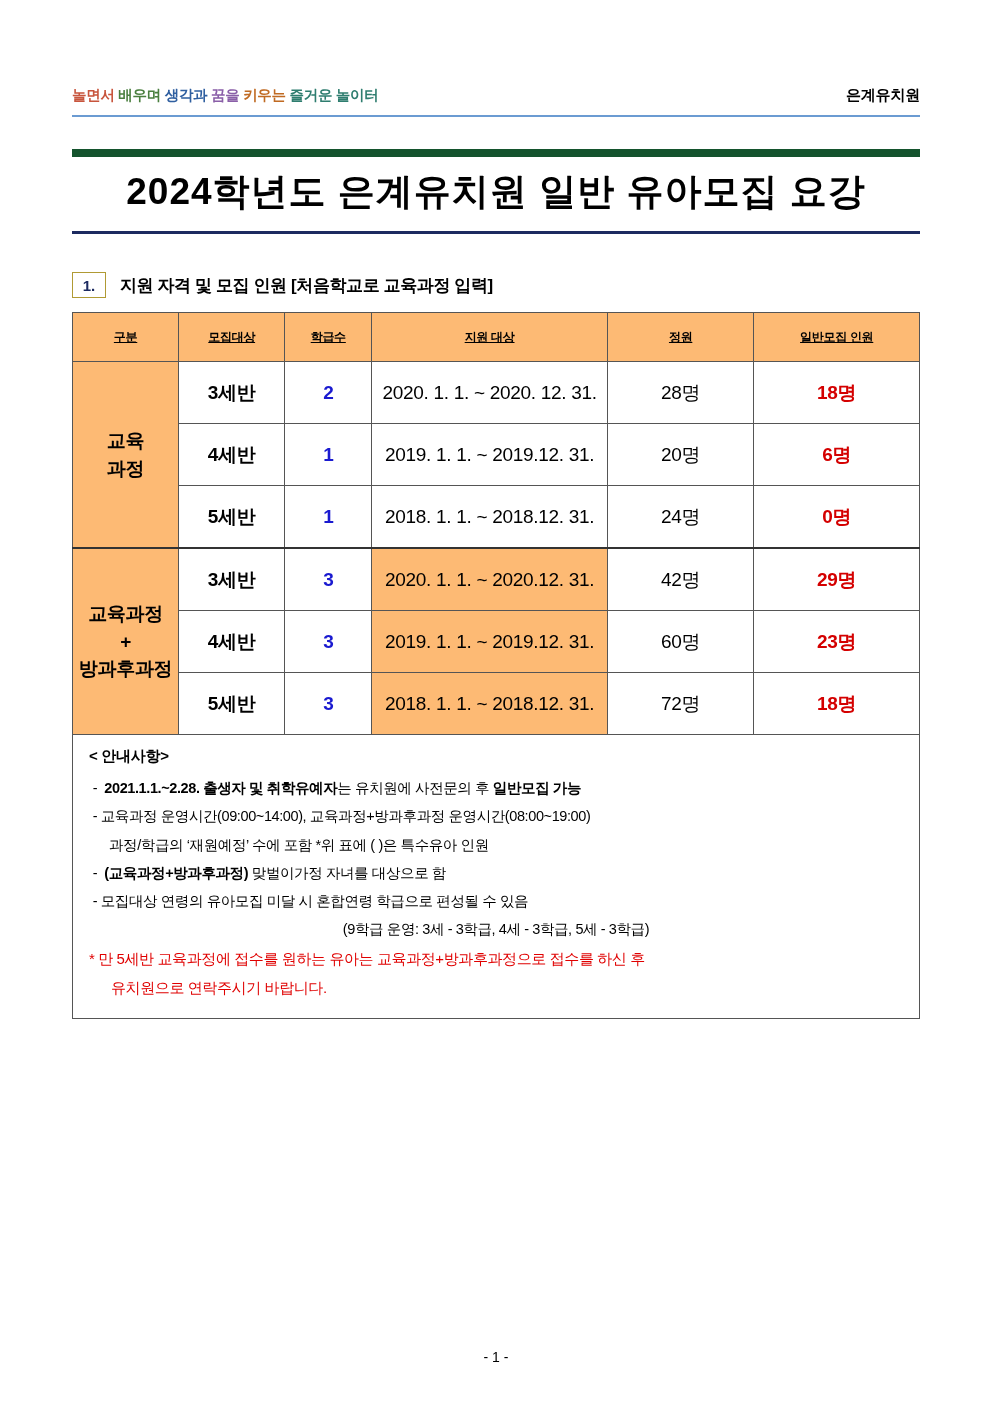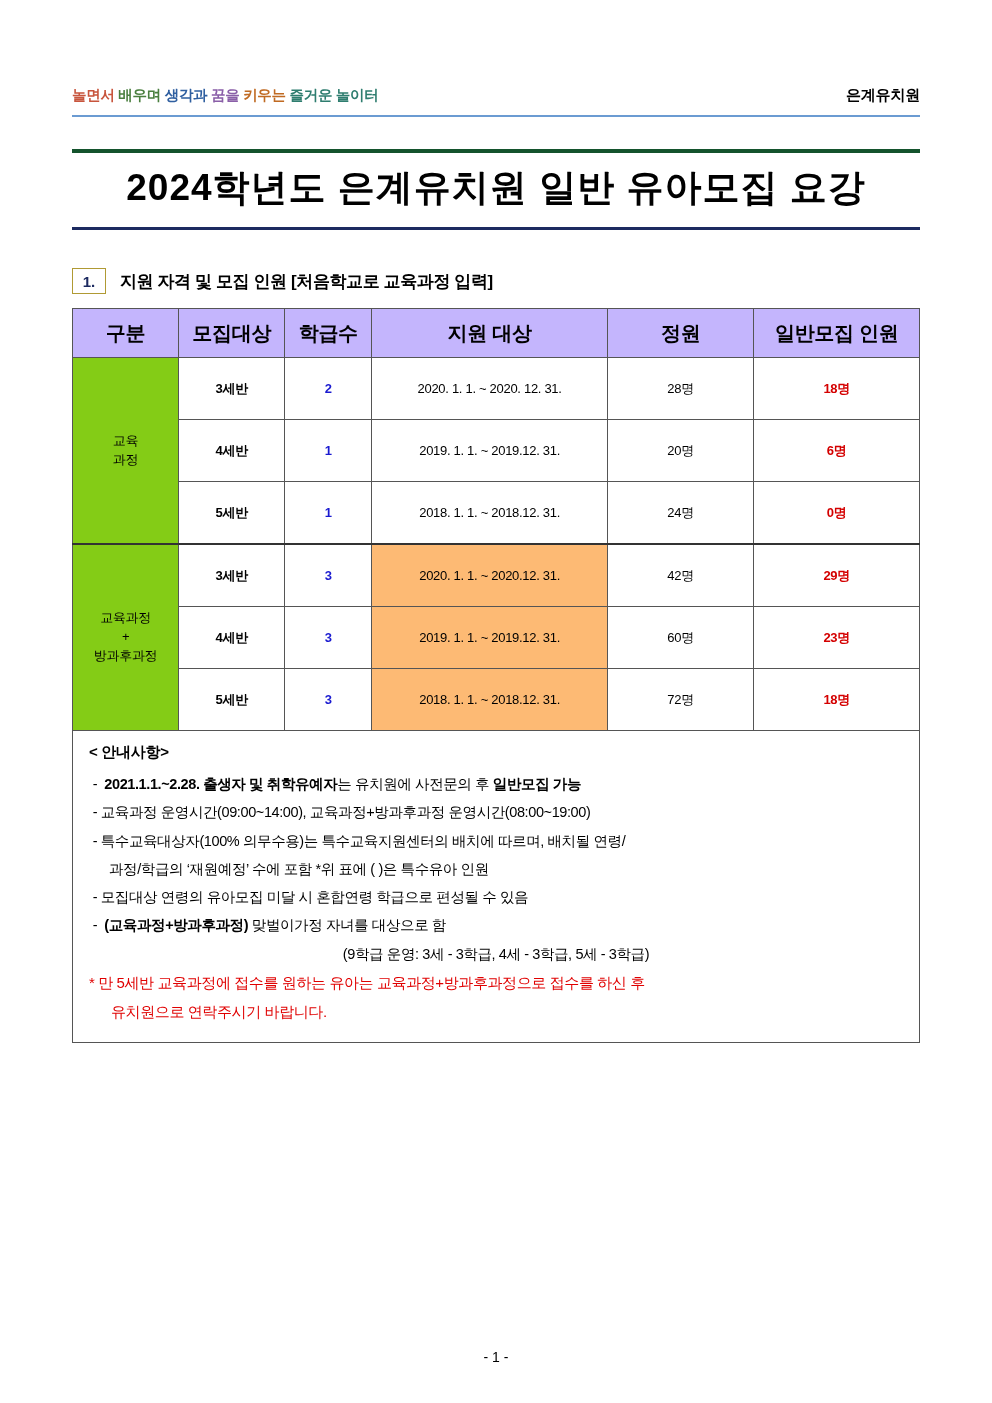--- a/index.html
+++ b/index.html
@@ -47,21 +47,21 @@
     letter-spacing: -0.2px;
   }
   .header-rule {
     margin-top: 10px;
     border-top: 2.5px solid #6b9bd2;
   }
 
   
   .title-box {
     margin-top: 32px;
-    border-top: 4px solid #14532d;
+    border-top: 8px solid #14532d;
     border-bottom: 3px solid #1c2a60;
     padding: 10px 0 14px 0;
     text-align: center;
   }
   .title-box .title {
     font-size: 37px;
     font-weight: bold;
     letter-spacing: 1px;
     white-space: nowrap;
   }
@@ -95,35 +95,36 @@
   table.main {
     margin-top: 14px;
     width: 848px;
     border-collapse: collapse;
     table-layout: fixed;
   }
   table.main th, table.main td {
     border: 1px solid #555;
     text-align: center;
     vertical-align: middle;
-    font-size: 13px;
+    font-size: 19px;
     letter-spacing: -0.3px;
   }
   table.main thead th {
-    background: #c4b5fd;
+    background: #fdba74;
     height: 46px;
     font-weight: bold;
-    font-size: 20px;
+    font-size: 12px;
+    text-decoration: underline;
   }
   table.main tbody td {
     height: 59px;
   }
   td.group {
-    background: #84cc16;
-    font-weight: normal;
+    background: #fdba74;
+    font-weight: bold;
     font-size: 14.5px;
     line-height: 1.45;
   }
   td.agegrp {
     font-weight: bold;
   }
   td.classes {
     color: #1a1ad0;
     font-weight: bold;
   }
@@ -285,37 +286,34 @@
 
     <div class="note-line">
       &nbsp;-&nbsp;
       <span class="b">2021.1.1.~2.28. 출생자 및 취학유예자</span><span>는 유치원에 사전문의 후 </span><span class="b">일반모집 가능</span>
     </div>
 
     <div class="note-line">
       &nbsp;-&nbsp;<span>교육과정 운영시간(09:00~14:00),  교육과정+방과후과정 운영시간(08:00~19:00)</span>
     </div>
 
-    <div class="note-line">
-      &nbsp;-&nbsp;<span>특수교육대상자(100% 의무수용)는 특수교육지원센터의 배치에 따르며, 배치될 연령/</span>
-    </div>
 
     <div class="note-line note-indent">
       <span>과정/학급의 ‘재원예정’ 수에 포함     *위 표에 ( )은 특수유아 인원</span>
-    </div>
-
-    <div class="note-line">
-      &nbsp;-&nbsp;<span>모집대상 연령의 유아모집 미달 시 혼합연령 학급으로 편성될 수 있음</span>
     </div>
 
     <div class="note-line">
       &nbsp;-&nbsp;
       <span class="b">(교육과정+방과후과정)</span><span>  맞벌이가정 자녀를 대상으로 함</span>
     </div>
 
+    <div class="note-line">
+      &nbsp;-&nbsp;<span>모집대상 연령의 유아모집 미달 시 혼합연령 학급으로 편성될 수 있음</span>
+    </div>
+
     <div class="note-line note-center">
       <span>(9학급 운영:  3세 - 3학급,  4세 - 3학급,  5세 - 3학급)</span>
     </div>
 
     <div class="note-red">* 만 5세반 교육과정에 접수를 원하는 유아는 교육과정+방과후과정으로 접수를 하신 후</div>
     <div class="note-red indent">유치원으로 연락주시기 바랍니다.</div>
   </div>
 
   <div class="footer">- 1 -</div>
 </div>

